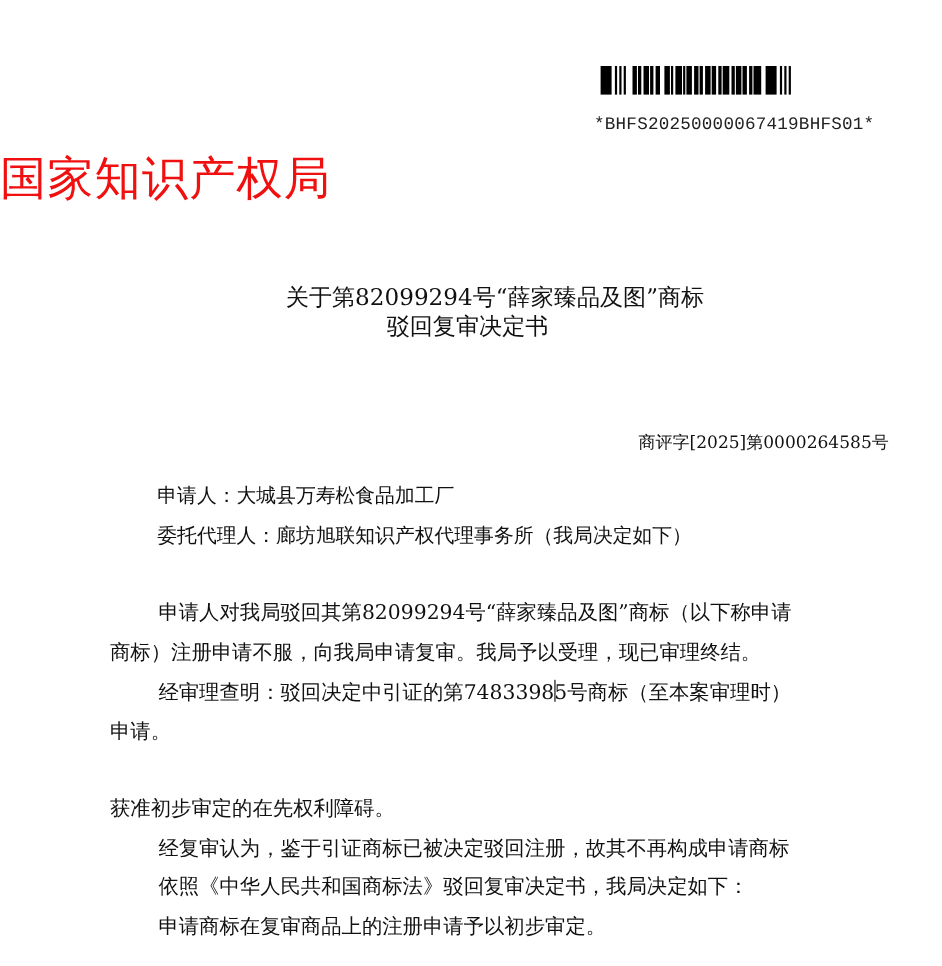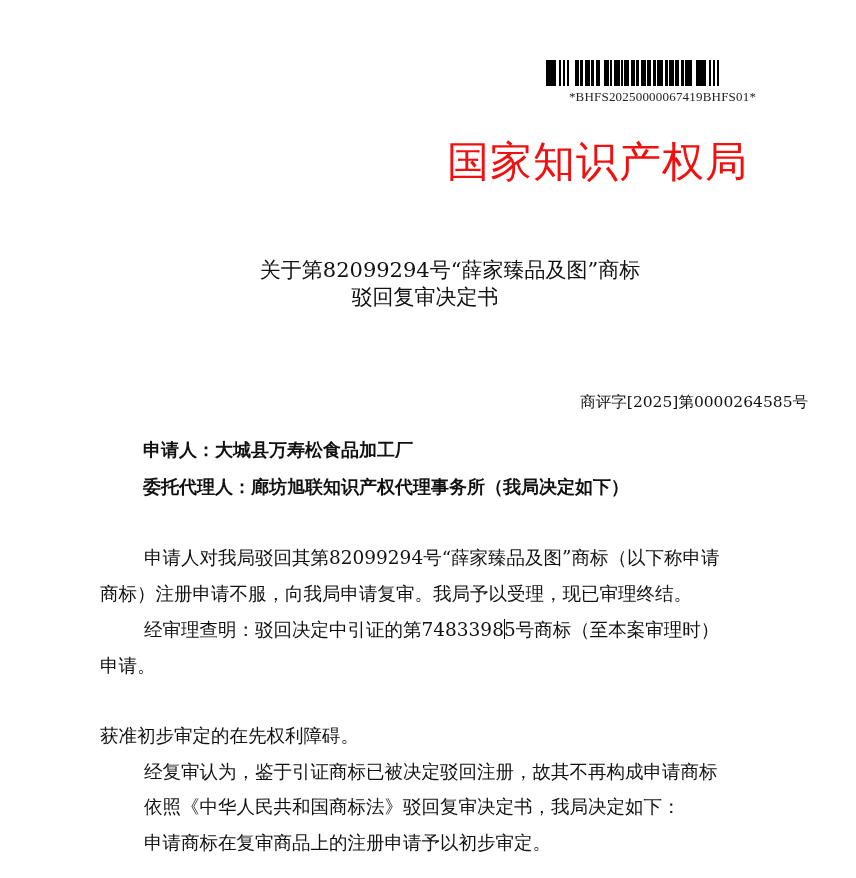--- a/index.html
+++ b/index.html
@@ -2,26 +2,26 @@
 <html><head>
 <meta charset="utf-8">
 <style>
   html, body { margin:0; padding:0; background:#ffffff; }
   body { width:856px; height:878px; position:relative; overflow:hidden;
          font-family:"DejaVu Serif","Liberation Serif",serif; color:#111; }
   .barcode-wrap { position:absolute; left:540px; top:60px; width:245px; text-align:center; }
   .barcode { display:flex; align-items:stretch; height:26px; margin-left:6px; }
   .barcode span { display:block; background:#000; height:100%; }
   .barcode .gap { background:transparent; }
-  .barcode-text { font-family:Liberation Serif, serif; font-size:13px; color:#222; margin-top:3px; letter-spacing:0.2px; }
-  .agency { position:absolute; left:0; width:748px; top:134px; text-align:right;
+  .barcode-text { font-family:Liberation Mono, monospace; font-size:16px; color:#222; margin-top:18px; letter-spacing:0.2px; }
+  .agency { position:absolute; left:0; width:748px; top:134px; text-align:left;
             font-family:Liberation Sans, sans-serif; font-size:42px; color:#f01010; letter-spacing:1px; }
   .title { position:absolute; left:0; width:900px; top:257px; text-align:center; font-size:21px; line-height:27px; }
   .docno { position:absolute; right:48px; top:344px; font-size:15.5px;margin-top:48px; }
-  .party { position:absolute; left:143px; font-size:18px;font-weight:bold; }
+  .party { position:absolute; left:143px; font-size:18px; }
   .para { position:absolute; left:100px; width:720px; font-size:18.5px; line-height:35.5px; }
   .para .indent { display:inline-block; width:44px; }
   .caret { display:inline-block; width:1px; height:20px; background:#000; vertical-align:-3px; margin:0 -1px 0 0; }
 </style>
 </head>
 <body>
 
 <div class="barcode-wrap">
   <div class="barcode">
     <span style="width:10px"></span>

